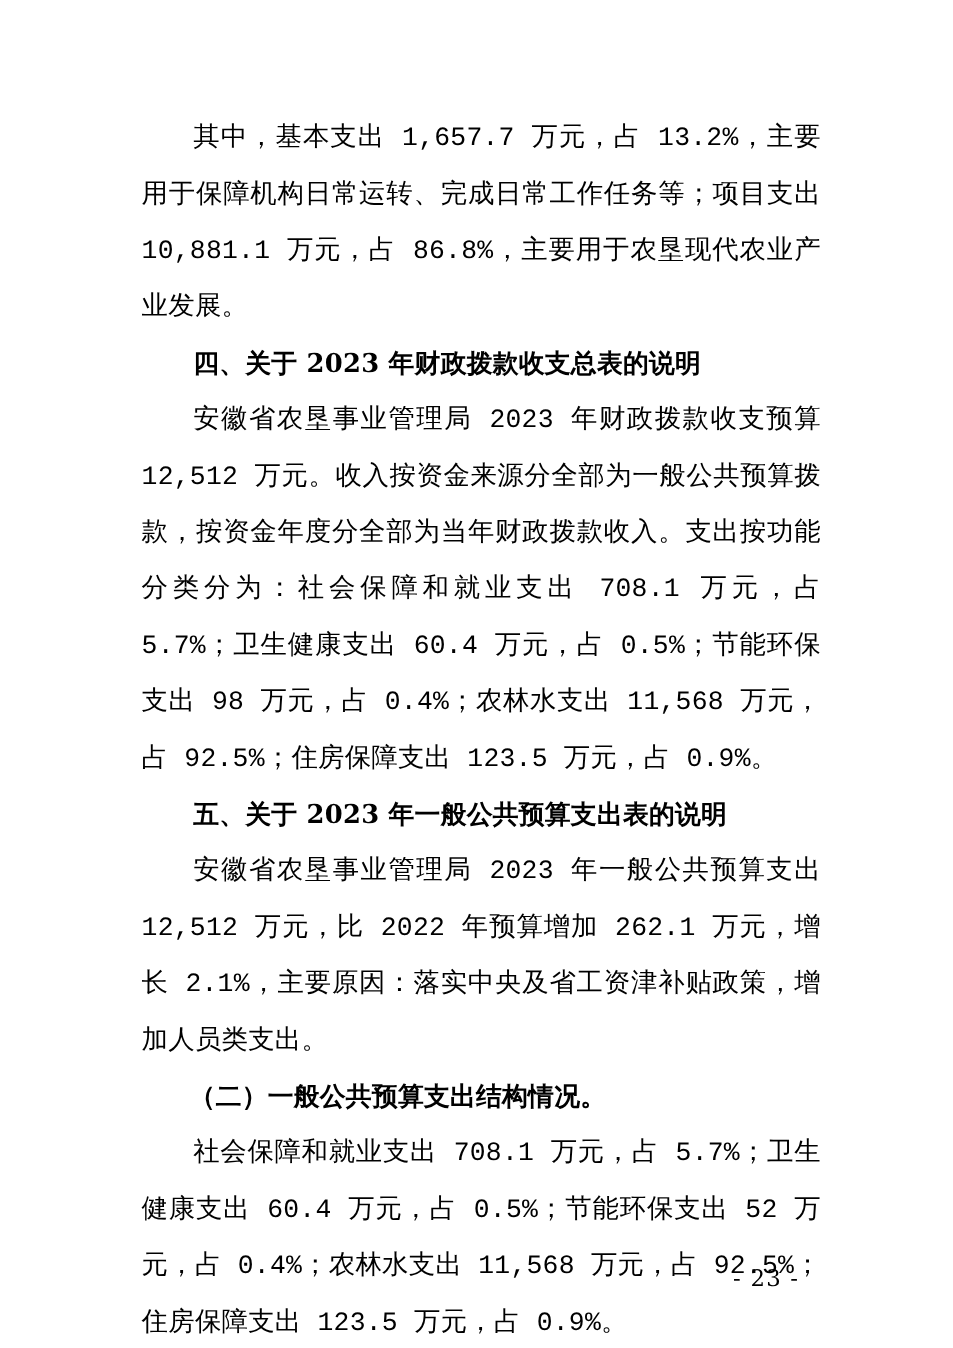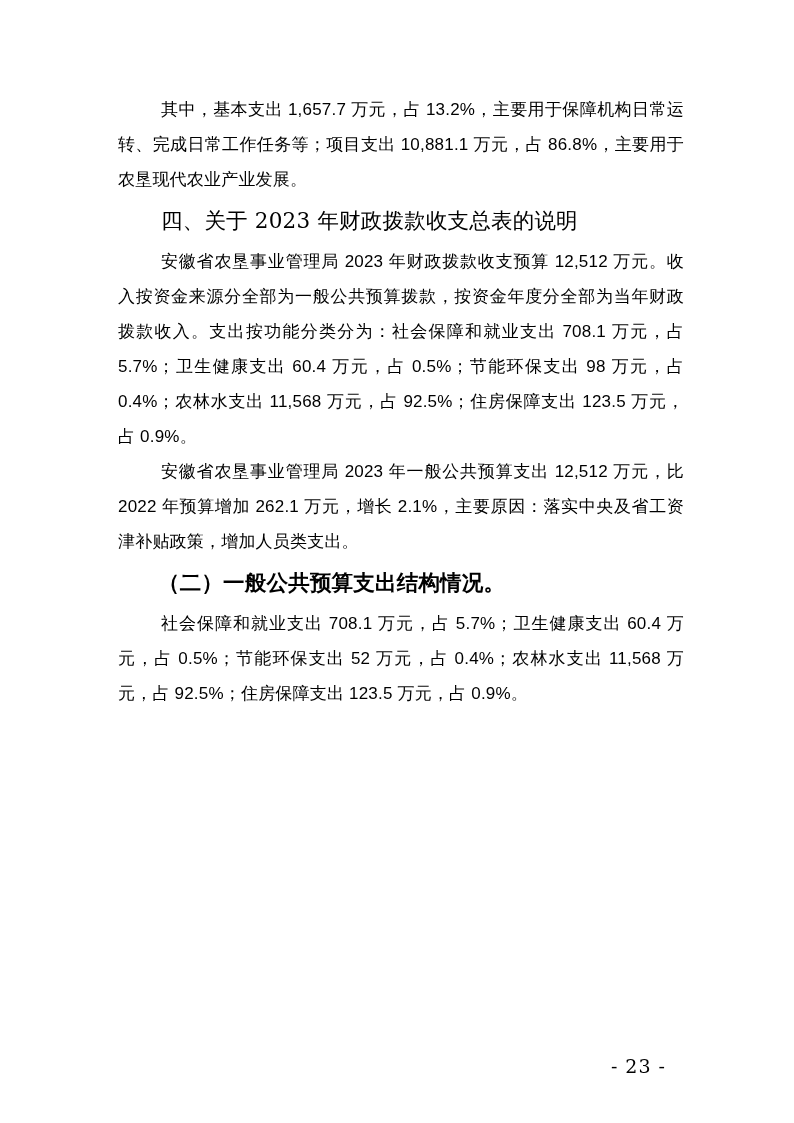--- a/index.html
+++ b/index.html
@@ -21,35 +21,35 @@
     width: 794px;
     height: 1123px;
     box-sizing: border-box;
     padding: 92px 112px 0 118px;
   }
   .doc-body {
     width: 566px;
   }
   p.para {
     margin: 0;
-    font-size: 17px;
-    line-height: 35px;
+    font-size: 22px;
+    line-height: 47px;
     letter-spacing: 0.2px;
     text-align: justify;
     text-justify: inter-ideograph;
-    font-family: Liberation Sans, sans-serif;
+    font-family: Liberation Mono, monospace;
   }
   p.indent {
     text-indent: 43px;
   }
   p.heading {
     margin: 0;
     font-size: 21.5px;
     line-height: 47px;
-    font-weight: normal;
+    font-weight: bold;
     text-indent: 43px;
     letter-spacing: 0.2px;
     font-family: "DejaVu Serif", "Liberation Serif", serif;
   }
   p.heading-sub {
     margin: 0;
     font-size: 21.5px;
     line-height: 47px;
     font-weight: bold;
     text-indent: 40px;
@@ -72,20 +72,21 @@
 
 <div class="page">
   <div class="doc-body">
 
     <p class="para indent">其中，基本支出 1,657.7 万元，占 13.2%，主要用于保障机构日常运转、完成日常工作任务等；项目支出 10,881.1 万元，占 86.8%，主要用于农垦现代农业产业发展。</p>
 
     <p class="heading">四、关于 2023 年财政拨款收支总表的说明</p>
 
     <p class="para indent">安徽省农垦事业管理局 2023 年财政拨款收支预算 12,512 万元。收入按资金来源分全部为一般公共预算拨款，按资金年度分全部为当年财政拨款收入。支出按功能分类分为：社会保障和就业支出 708.1 万元，占 5.7%；卫生健康支出 60.4 万元，占 0.5%；节能环保支出 98 万元，占 0.4%；农林水支出 11,568 万元，占 92.5%；住房保障支出 123.5 万元，占 0.9%。</p>
 
+    <p class="heading">五、关于 2023 年一般公共预算支出表的说明</p>
 
 
     <p class="para indent">安徽省农垦事业管理局 2023 年一般公共预算支出 12,512 万元，比 2022 年预算增加 262.1 万元，增长 2.1%，主要原因：落实中央及省工资津补贴政策，增加人员类支出。</p>
 
     <p class="heading-sub">（二）一般公共预算支出结构情况。</p>
 
     <p class="para indent">社会保障和就业支出 708.1 万元，占 5.7%；卫生健康支出 60.4 万元，占 0.5%；节能环保支出 52 万元，占 0.4%；农林水支出 11,568 万元，占 92.5%；住房保障支出 123.5 万元，占 0.9%。</p>
 
   </div>
 

